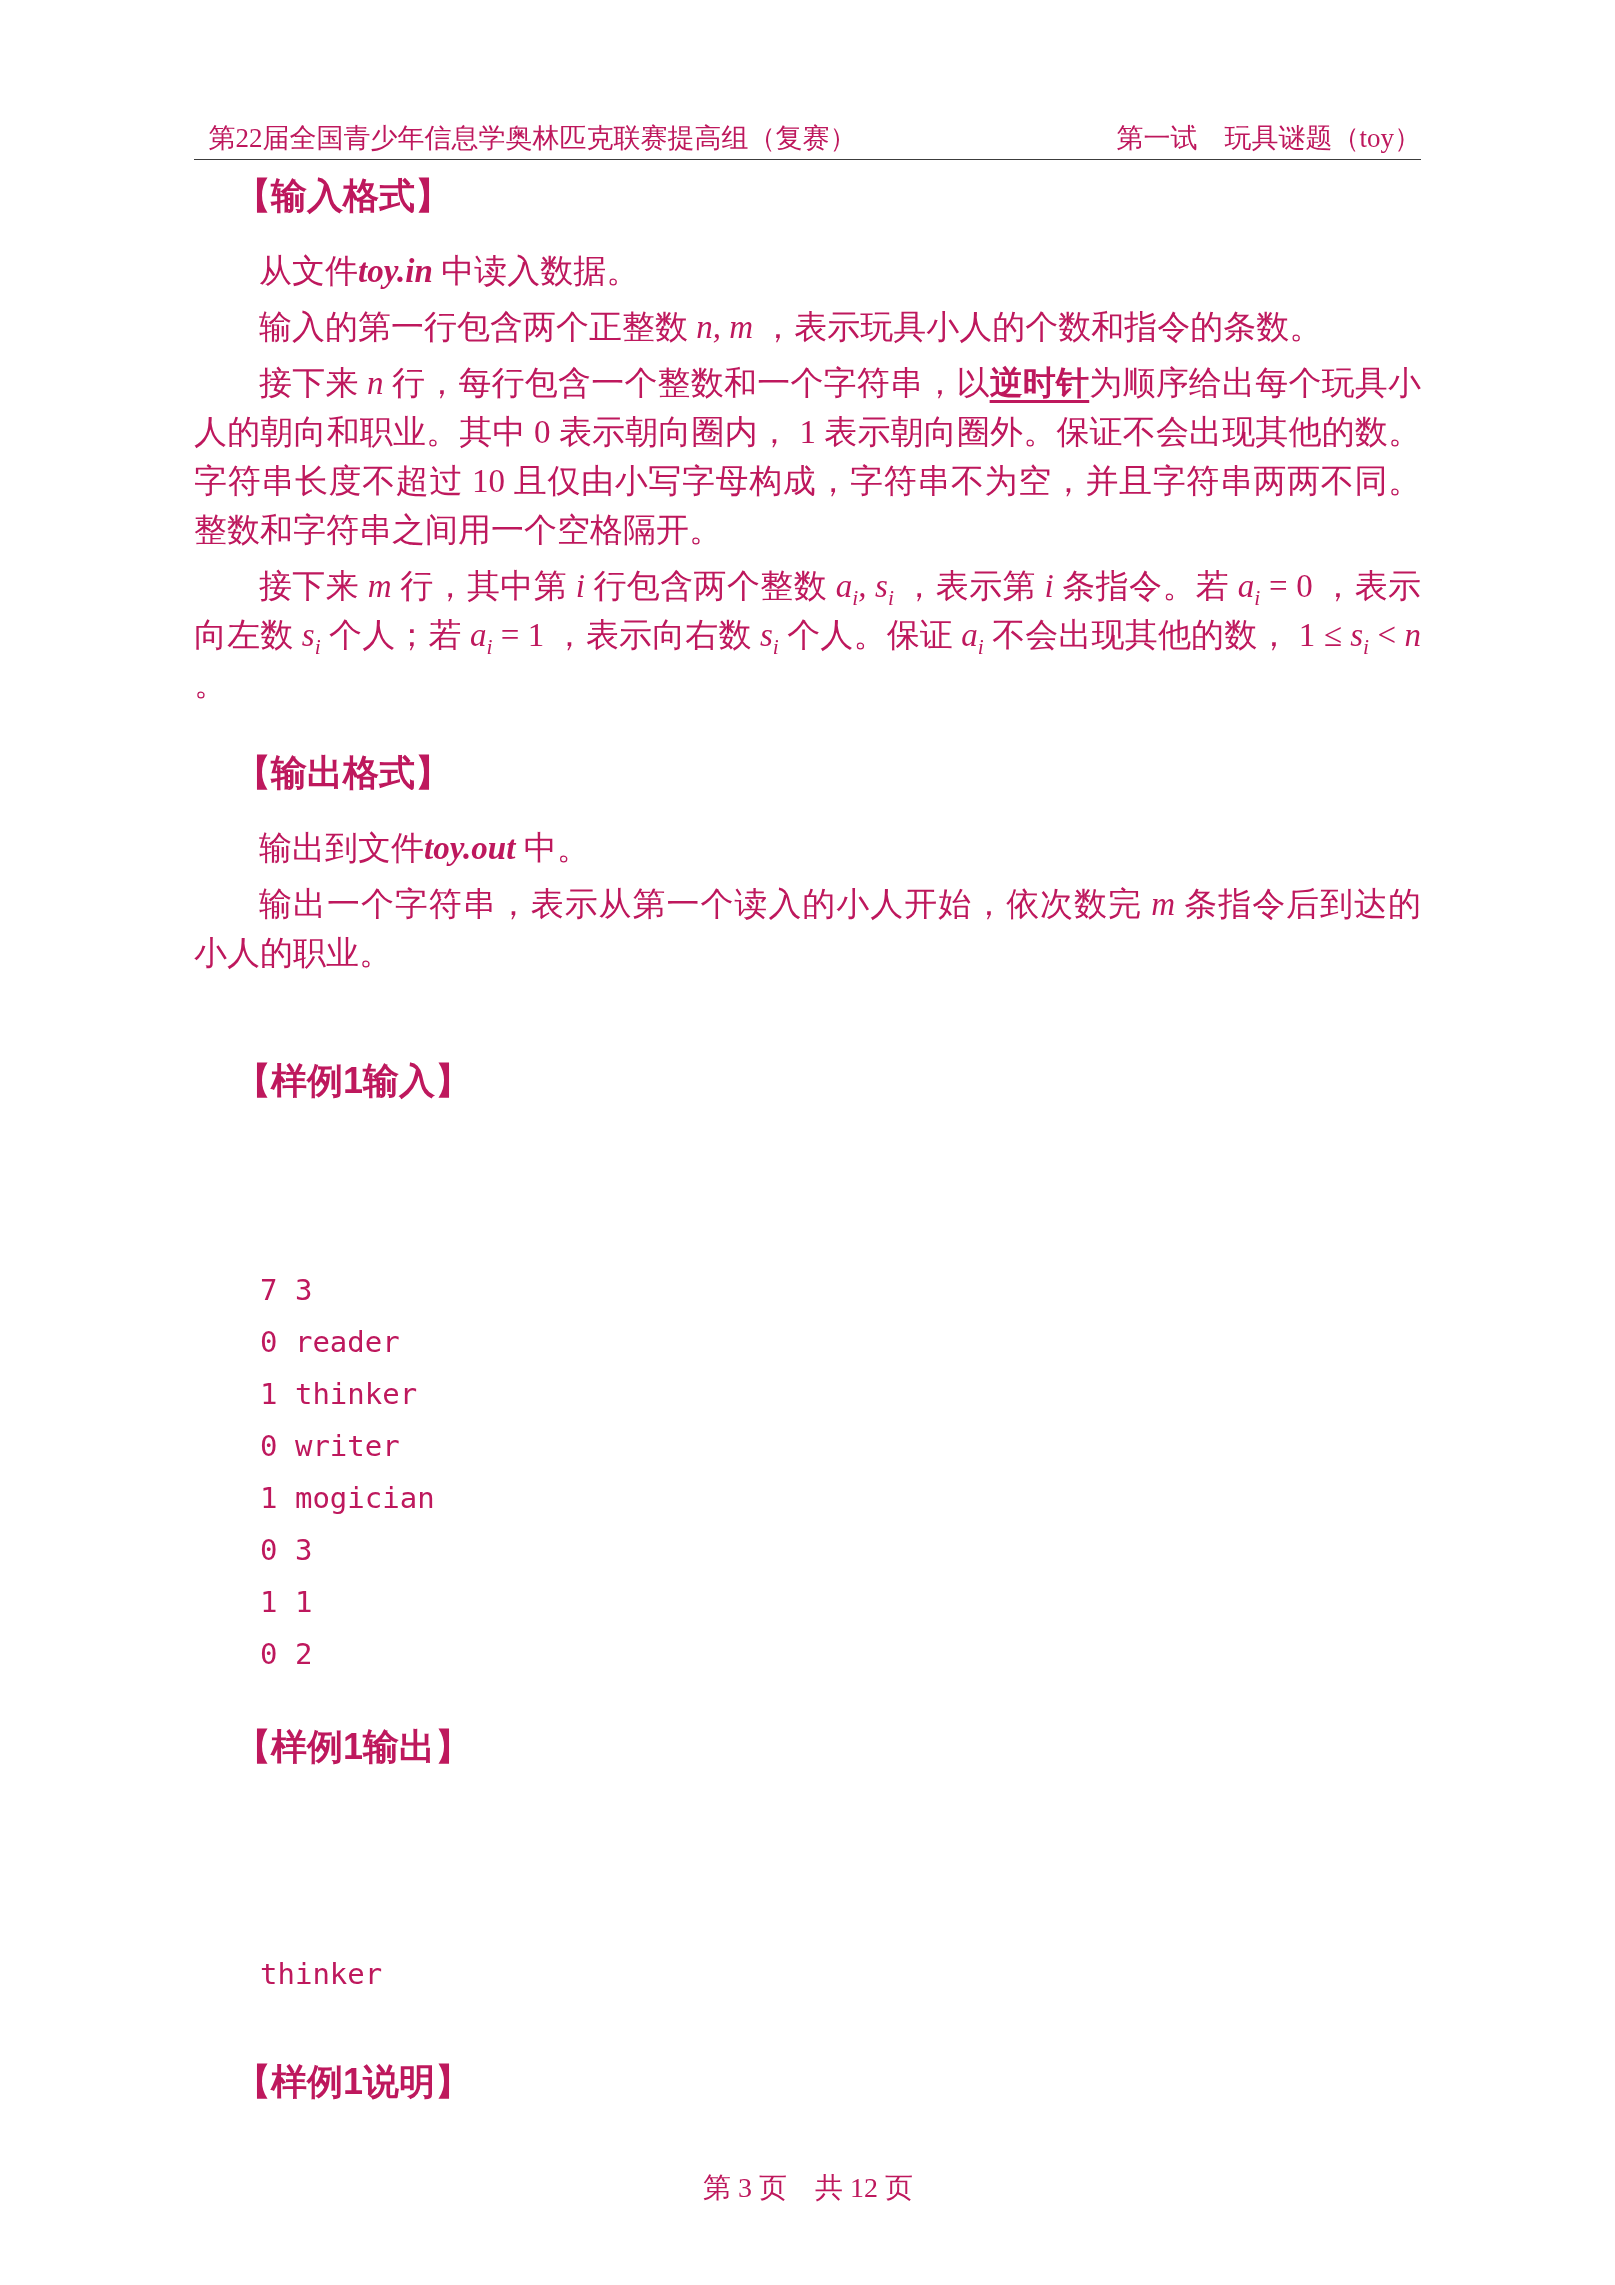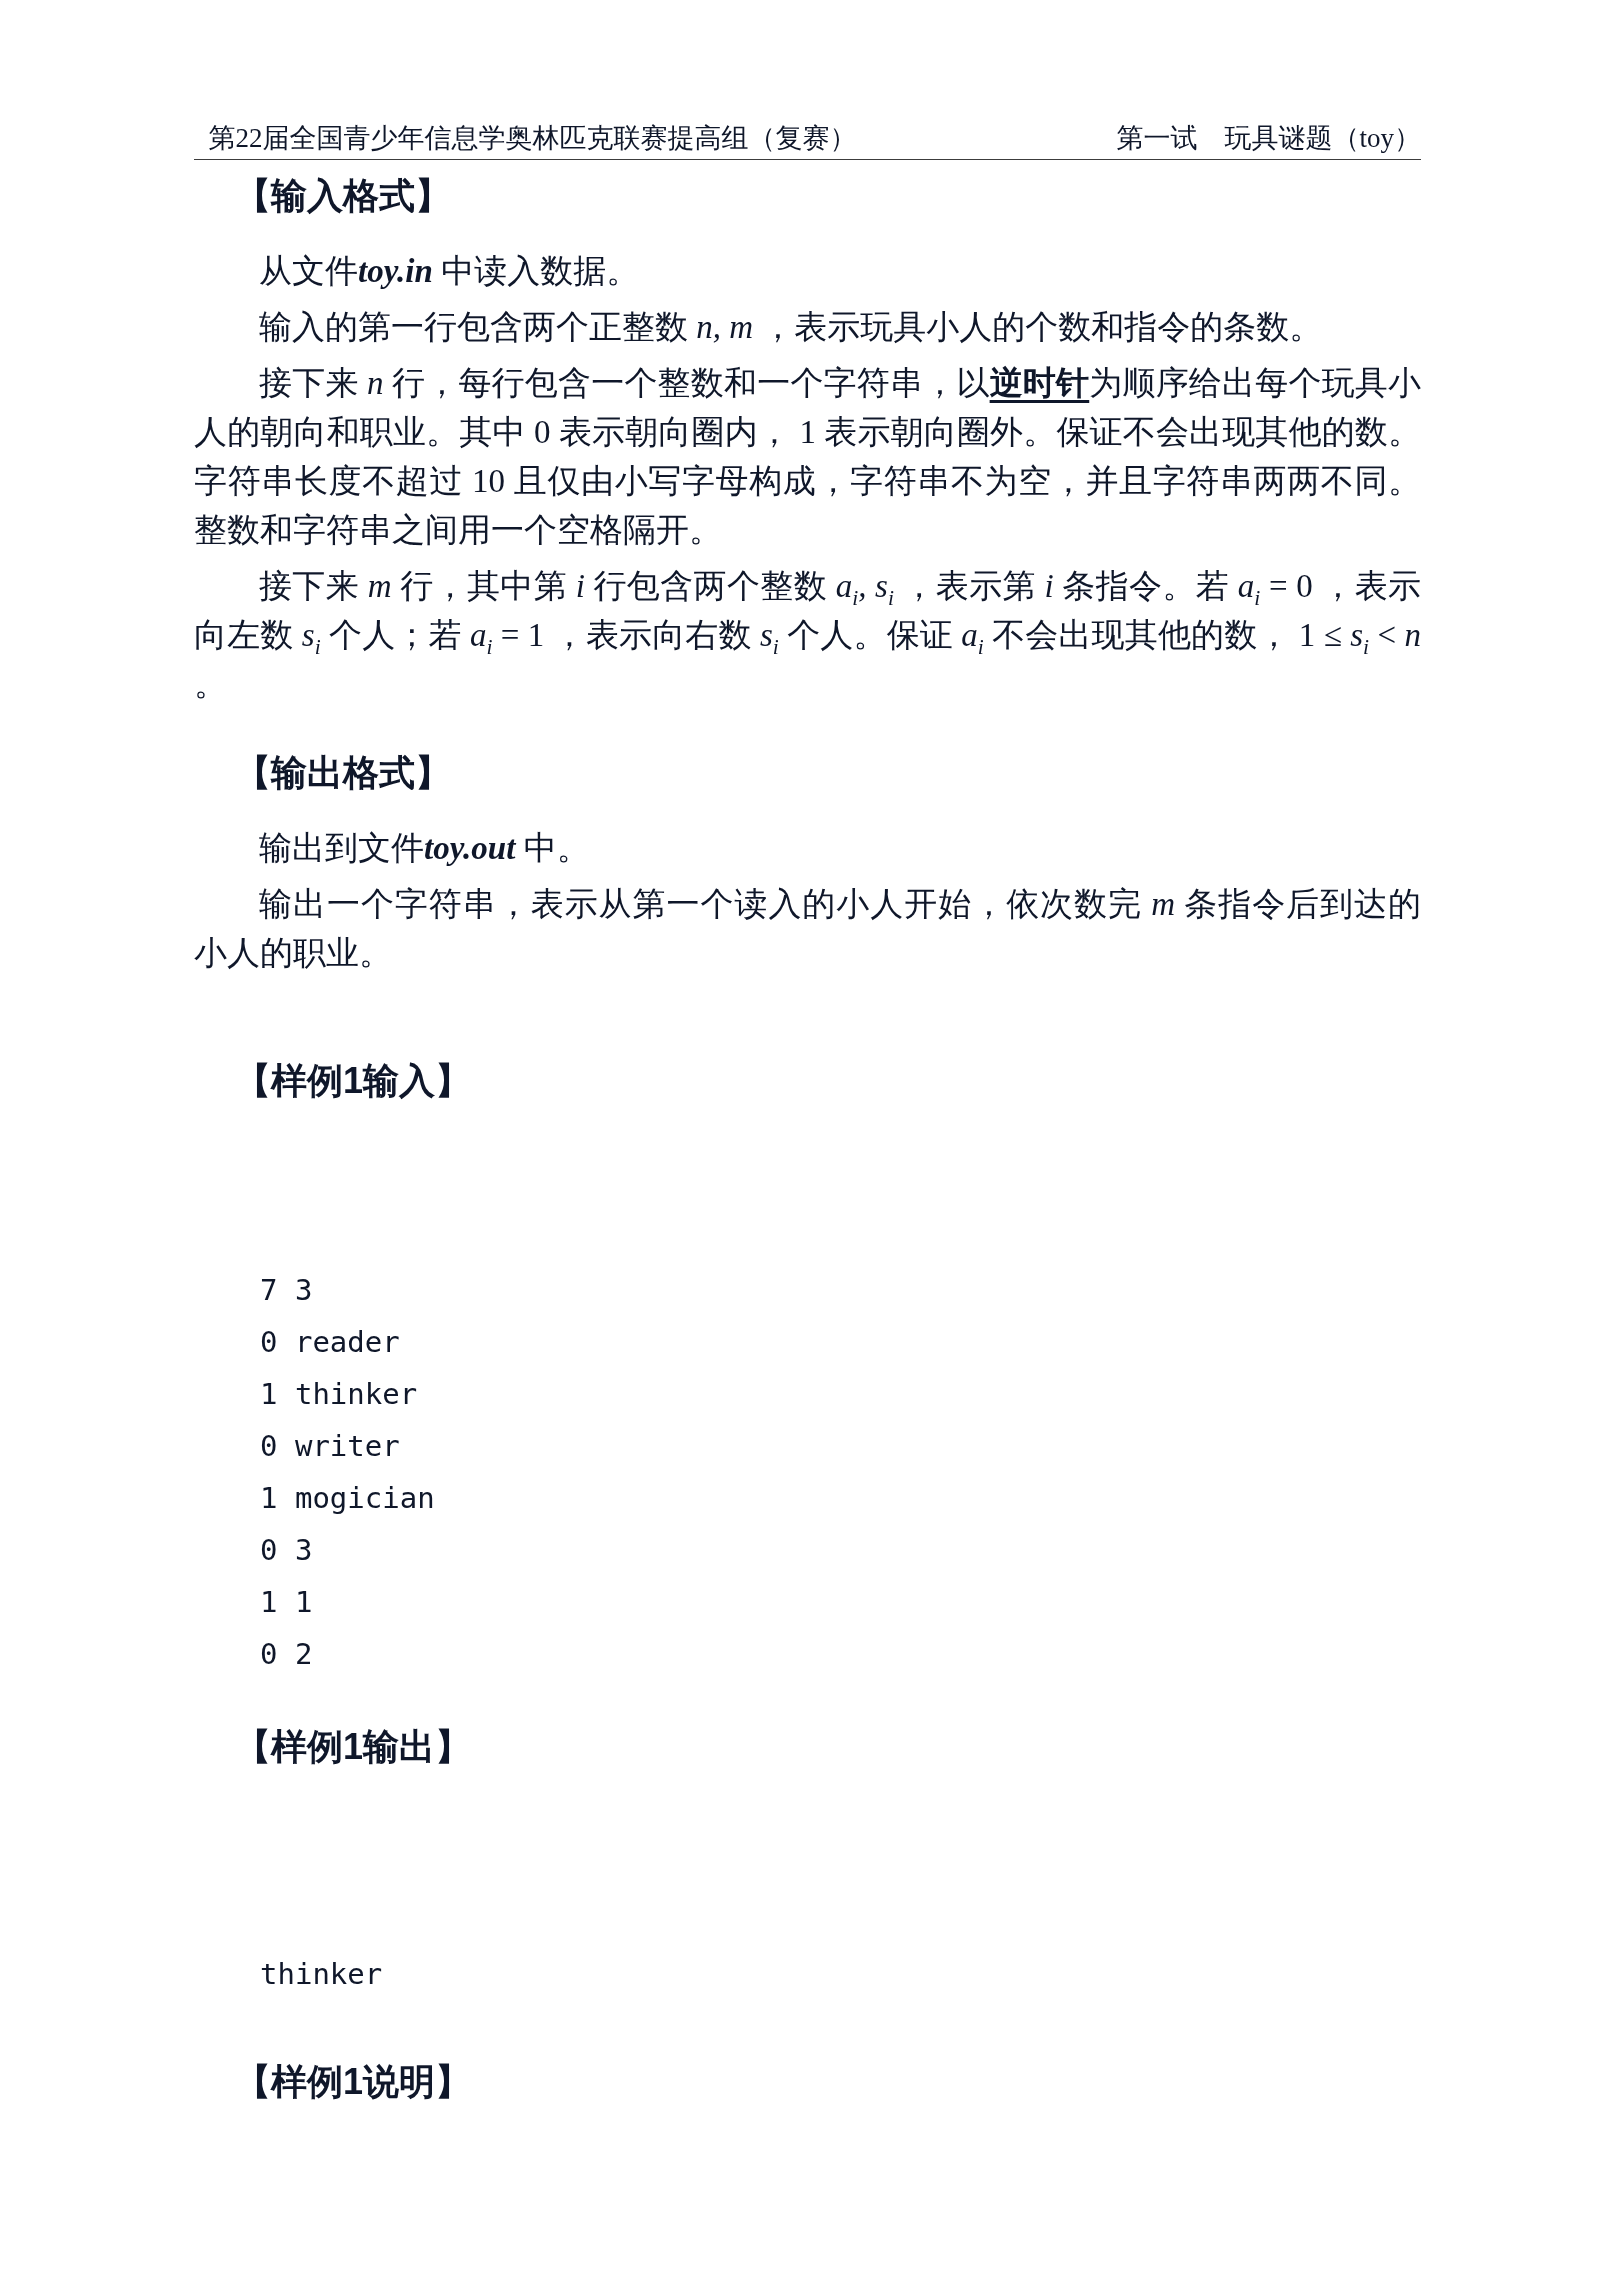--- a/index.html
+++ b/index.html
@@ -1,21 +1,21 @@
 <!DOCTYPE html>
 <html style="font-size:14.5px"><head>
 <meta charset="utf-8">
 <style>
   html, body { margin: 0; padding: 0; background: #ffffff; }
   .page {
     position: relative;
     width: 1616px;
     height: 2285px;
     background: #ffffff;
-    color: #0f172a;
+    color: #be185d;
     font-family: "Liberation Serif", serif;
     box-sizing: border-box;
     padding: 123px 195px 0 194px;
     overflow: hidden;
   }
   
   .header {
     display: flex;
     justify-content: space-between;
     align-items: flex-end;
@@ -95,15 +95,16 @@
     
   <div class="mono-line">7 3</div><div class="mono-line">0 reader</div><div class="mono-line">1 thinker</div><div class="mono-line">0 writer</div><div class="mono-line">1 mogician</div><div class="mono-line">0 3</div><div class="mono-line">1 1</div><div class="mono-line">0 2</div></div>
 
   <h2 class="sec mt-s1out">【样例1输出】</h2>
   <div class="mono-block">
     
   <div class="mono-line">thinker</div></div>
 
   <h2 class="sec mt-s1note">【样例1说明】</h2>
 
+  <div class="footer">第 3 页　共 12 页</div>
 
 </div>
 
 
 </body></html>

